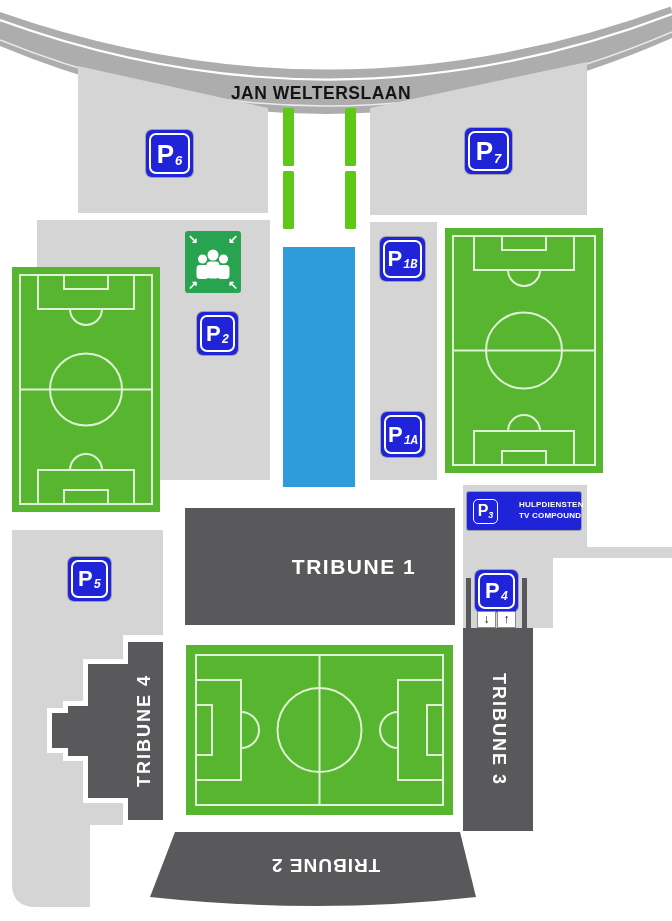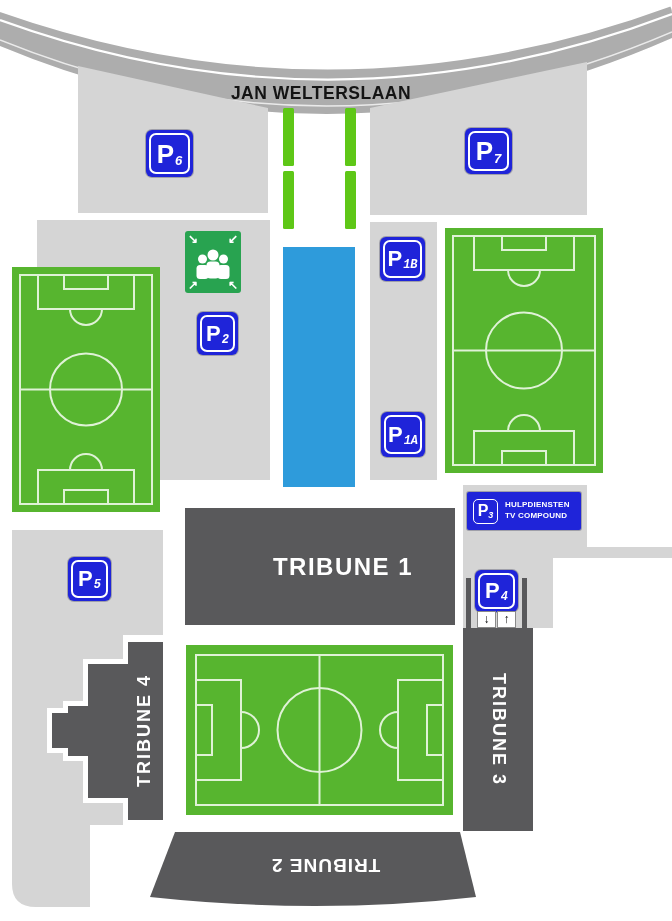--- a/index.html
+++ b/index.html
@@ -25,26 +25,26 @@
 
   
   .annex{left:467px;top:492px;width:114px;height:38px;background:#1F24D9;border-radius:2px;
     display:flex;align-items:center;box-shadow:0 0 0 1px rgba(0,0,40,.25);}
   .annex .minisign{position:relative;width:29px;height:29px;margin-left:4px;border-radius:5px;
     display:flex;align-items:center;justify-content:center;color:#fff;flex:none;}
   .annex .minisign::before{content:"";position:absolute;inset:2px;border:1.5px solid #fff;border-radius:5px;}
   .annex .minisign .pletter{font-weight:bold;font-size:16px;line-height:1;position:relative;}
   .annex .minisign .psub{font-weight:bold;font-style:italic;font-size:9px;line-height:1;position:relative;
     transform:translateY(4px);}
-  .annex .annex-text{color:#fff;font-weight:bold;font-size:8px;line-height:1.35;margin-left:5px;
+  .annex .annex-text{color:#fff;font-weight:bold;font-size:8px;line-height:1.35;margin-left:19px;
     letter-spacing:.2px;white-space:nowrap;}
 
   
   .tlabel{display:flex;align-items:center;justify-content:center;color:#fff;font-weight:bold;}
-  .t1{left:186px;top:508px;width:314px;height:117px;font-size:24px;letter-spacing:1.5px;}
+  .t1{left:197px;top:508px;width:314px;height:117px;font-size:21px;letter-spacing:1.5px;}
   .t3{left:463px;top:628px;width:70px;height:203px;}
   .t3 span{writing-mode:vertical-rl;font-size:18px;letter-spacing:2px;}
   .t4{left:126px;top:642px;width:37px;height:178px;}
   .t4 span{writing-mode:vertical-rl;transform:rotate(180deg);font-size:18px;letter-spacing:2px;}
   .t2{left:175px;top:832px;width:301px;height:66px;}
   .t2 span{transform:rotate(180deg);font-size:19px;letter-spacing:1px;}
 
   
   .gatebox{width:19px;height:17px;background:#fff;border:1px solid #8a8a8a;box-sizing:border-box;
     color:#000;font-weight:bold;font-size:12px;line-height:14px;text-align:center;}

